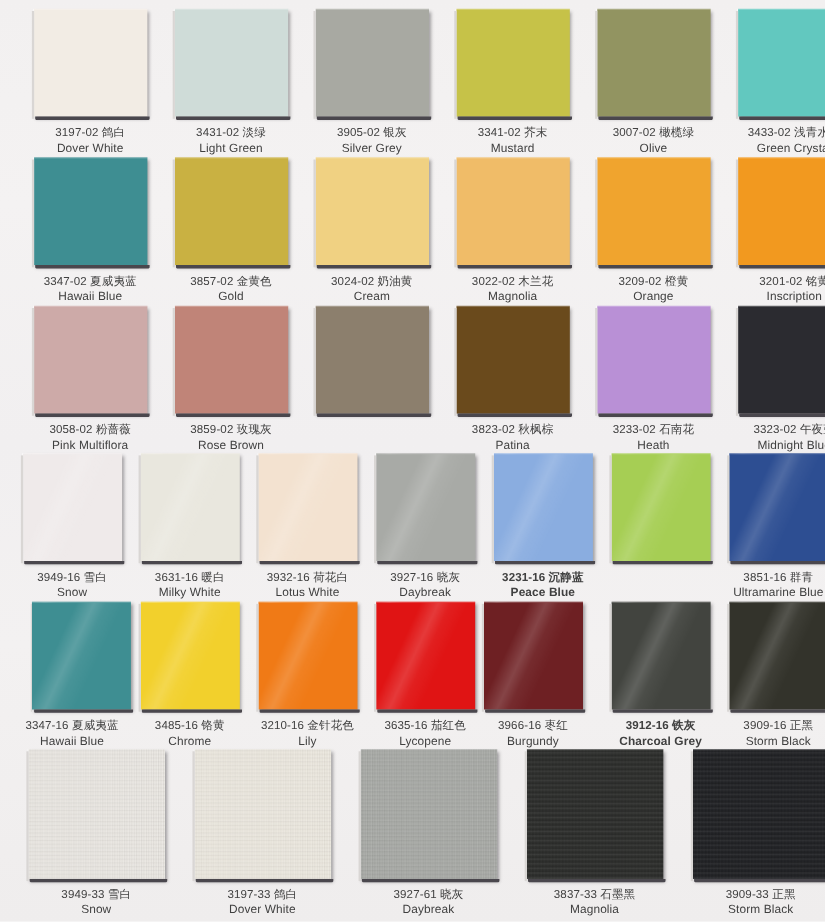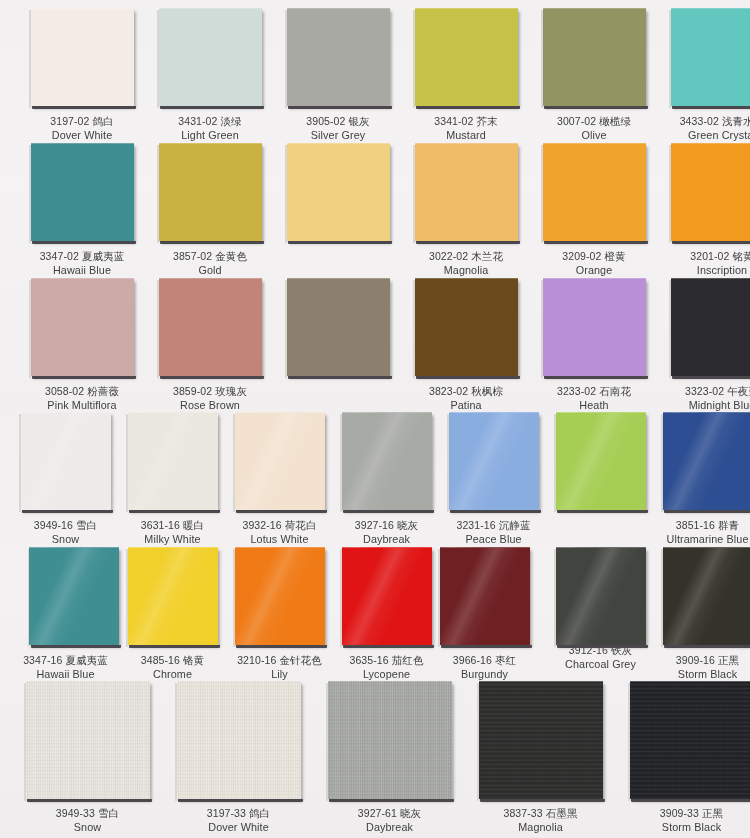--- a/index.html
+++ b/index.html
@@ -213,20 +213,24 @@
         </div>
         <div class="labels" style="margin-top: 10px; width: 128px;">
           <div class="code-line">3857-02 金黄色</div>
           <div class="name-line">Gold</div>
         </div>
       </div>
       <div class="cell" style="position: absolute; left: 274px; width: 128px;">
         <div class="chip-wrap">
           <div class="chip" title="3024-02 Cream" style="width: 103px; height: 98px; background-color: rgb(240, 209, 130);"></div>
         </div>
+        <div class="labels" style="margin-top: 10px; width: 128px;">
+          <div class="code-line">3024-02 奶油黄</div>
+          <div class="name-line">Cream</div>
+        </div>
       </div>
       <div class="cell" style="position: absolute; left: 402px; width: 128px;">
         <div class="chip-wrap">
           <div class="chip" title="3022-02 Magnolia" style="width: 103px; height: 98px; background-color: rgb(240, 188, 104);"></div>
         </div>
         <div class="labels" style="margin-top: 10px; width: 128px;">
           <div class="code-line">3022-02 木兰花</div>
           <div class="name-line">Magnolia</div>
         </div>
       </div>
@@ -335,21 +339,21 @@
         </div>
         <div class="labels" style="margin-top: 10px; width: 107px;">
           <div class="code-line">3927-16 晓灰</div>
           <div class="name-line">Daybreak</div>
         </div>
       </div>
       <div class="cell" style="position: absolute; left: 440px; width: 107px;">
         <div class="chip-wrap">
           <div class="chip gloss" title="3231-16 Peace Blue" style="width: 90px; height: 98px; background-color: rgb(138, 173, 224);"></div>
         </div>
-        <div class="labels" style="margin-top: 10px; width: 107px;">
+        <div class="labels" style="margin-top: 10px; width: 107px; font-weight: bold;">
           <div class="code-line">3231-16 沉静蓝</div>
           <div class="name-line">Peace Blue</div>
         </div>
       </div>
       <div class="cell" style="position: absolute; left: 547px; width: 107px;">
         <div class="chip-wrap">
           <div class="chip gloss" title="3177-16 Lime" style="width: 90px; height: 98px; background-color: rgb(166, 206, 84);"></div>
         </div>
       </div>
       <div class="cell" style="position: absolute; left: 654px; width: 107px;">
@@ -405,21 +409,21 @@
         </div>
         <div class="labels" style="margin-top: 10px; width: 107px;">
           <div class="code-line">3966-16 枣红</div>
           <div class="name-line">Burgundy</div>
         </div>
       </div>
       <div class="cell" style="position: absolute; left: 547px; width: 107px;">
         <div class="chip-wrap">
           <div class="chip gloss" title="3912-16 Charcoal Grey" style="width: 90px; height: 98px; background-color: rgb(66, 68, 63);"></div>
         </div>
-        <div class="labels" style="width: 107px;">
+        <div class="labels" style="margin-top: 10px; width: 107px; font-weight: bold;">
           <div class="code-line">3912-16 铁灰</div>
           <div class="name-line">Charcoal Grey</div>
         </div>
       </div>
       <div class="cell" style="position: absolute; left: 654px; width: 107px;">
         <div class="chip-wrap">
           <div class="chip gloss" title="3909-16 Storm Black" style="width: 90px; height: 98px; background-color: rgb(51, 51, 43);"></div>
         </div>
         <div class="labels" style="margin-top: 10px; width: 107px;">
           <div class="code-line">3909-16 正黑</div>

